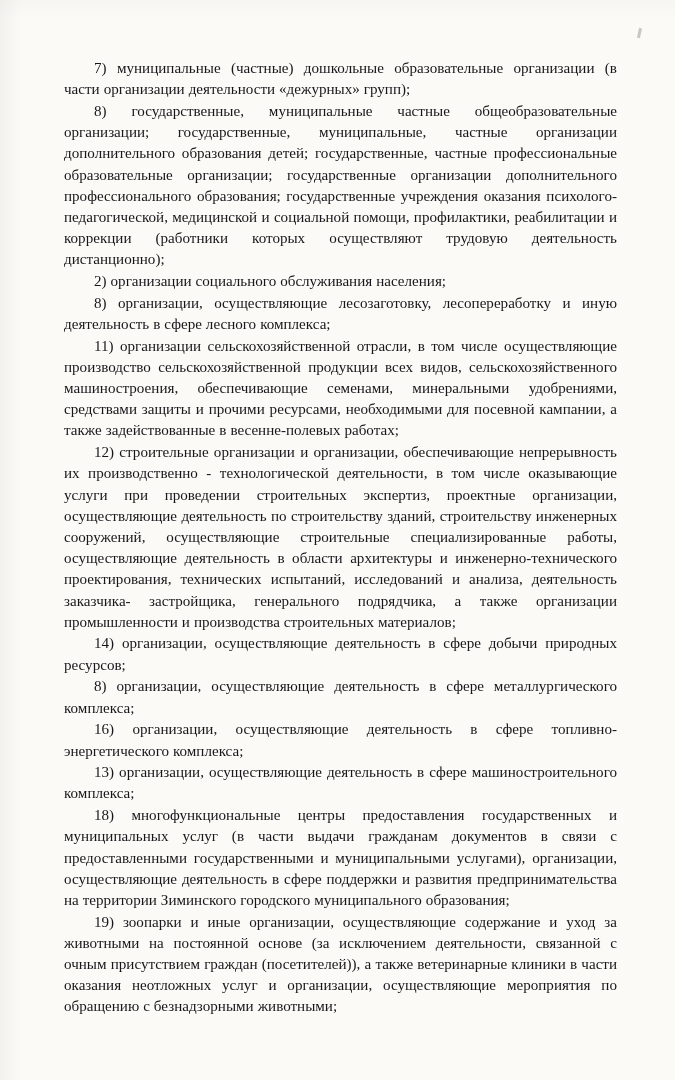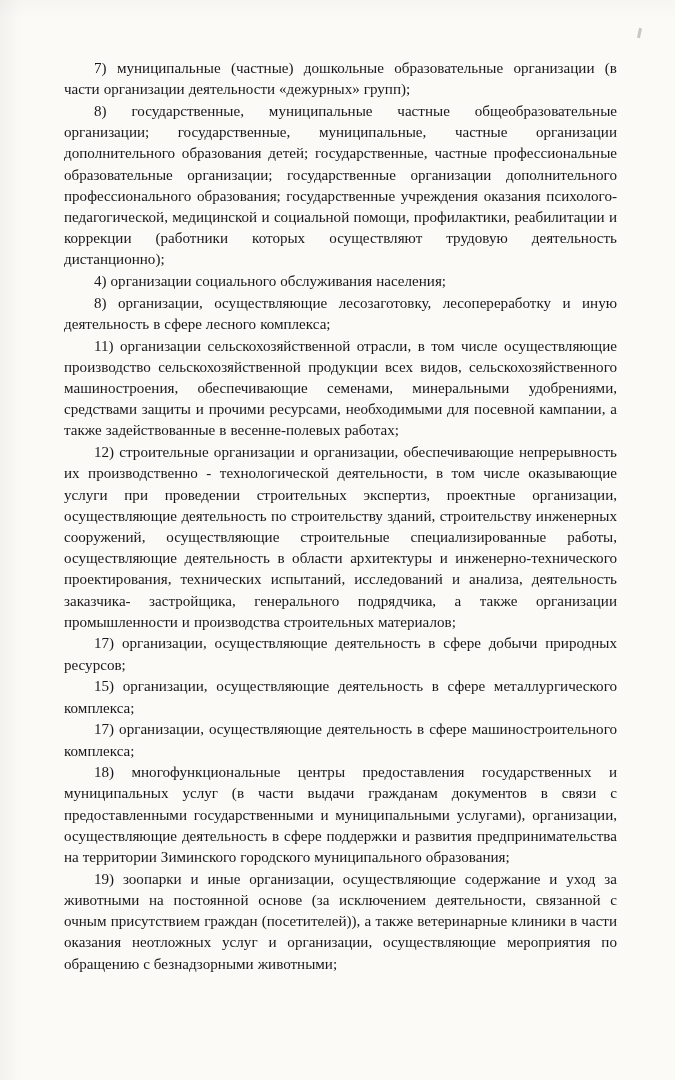--- a/index.html
+++ b/index.html
@@ -58,24 +58,25 @@
 </style>
 </head>
 <body>
 
 <div class="page">
   <div class="scan-mark"></div>
 
   <div class="doc-body">
     <p class="para">7) муниципальные (частные) дошкольные образовательные организации (в части организации деятельности «дежурных» групп);</p>
     <p class="para">8) государственные, муниципальные частные общеобразовательные организации; государственные, муниципальные, частные организации дополнительного образования детей; государственные, частные профессиональные образовательные организации; государственные организации дополнительного профессионального образования; государственные учреждения оказания психолого-педагогической, медицинской и социальной помощи, профилактики, реабилитации и коррекции (работники которых осуществляют трудовую деятельность дистанционно);</p>
-    <p class="para">4) организации социального обслуживания населения;</p>
+    <p class="para">2) организации социального обслуживания населения;</p>
     <p class="para">8) организации, осуществляющие лесозаготовку, лесопереработку и иную деятельность в сфере лесного комплекса;</p>
     <p class="para">11) организации сельскохозяйственной отрасли, в том числе осуществляющие производство сельскохозяйственной продукции всех видов, сельскохозяйственного машиностроения, обеспечивающие семенами, минеральными удобрениями, средствами защиты и прочими ресурсами, необходимыми для посевной кампании, а также задействованные в весенне-полевых работах;</p>
     <p class="para">12) строительные организации и организации, обеспечивающие непрерывность их производственно - технологической деятельности, в том числе оказывающие услуги при проведении строительных экспертиз, проектные организации, осуществляющие деятельность по строительству зданий, строительству инженерных сооружений, осуществляющие строительные специализированные работы, осуществляющие деятельность в области архитектуры и инженерно-технического проектирования, технических испытаний, исследований и анализа, деятельность заказчика- застройщика, генерального подрядчика, а также организации промышленности и производства строительных материалов;</p>
-    <p class="para">17) организации, осуществляющие деятельность в сфере добычи природных ресурсов;</p>
-    <p class="para">15) организации, осуществляющие деятельность в сфере металлургического комплекса;</p>
-    <p class="para">17) организации, осуществляющие деятельность в сфере машиностроительного комплекса;</p>
+    <p class="para">14) организации, осуществляющие деятельность в сфере добычи природных ресурсов;</p>
+    <p class="para">8) организации, осуществляющие деятельность в сфере металлургического комплекса;</p>
+    <p class="para">16) организации, осуществляющие деятельность в сфере топливно-энергетического комплекса;</p>
+    <p class="para">13) организации, осуществляющие деятельность в сфере машиностроительного комплекса;</p>
     <p class="para">18) многофункциональные центры предоставления государственных и муниципальных услуг (в части выдачи гражданам документов в связи с предоставленными государственными и муниципальными услугами), организации, осуществляющие деятельность в сфере поддержки и развития предпринимательства на территории Зиминского городского муниципального образования;</p>
     <p class="para">19) зоопарки и иные организации, осуществляющие содержание и уход за животными на постоянной основе (за исключением деятельности, связанной с очным присутствием граждан (посетителей)), а также ветеринарные клиники в части оказания неотложных услуг и организации, осуществляющие мероприятия по обращению с безнадзорными животными;</p>
 
   </div>
 </div>
 
 </body></html>

